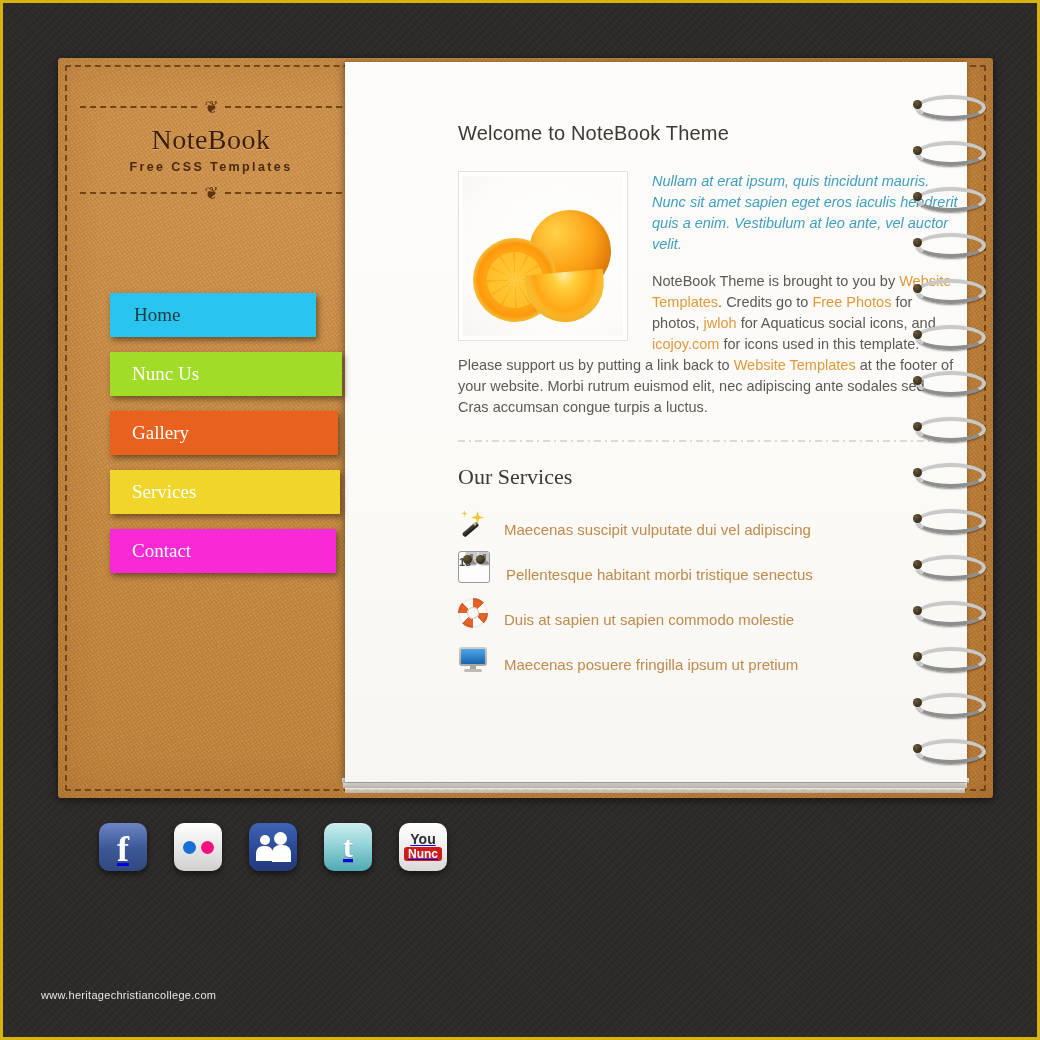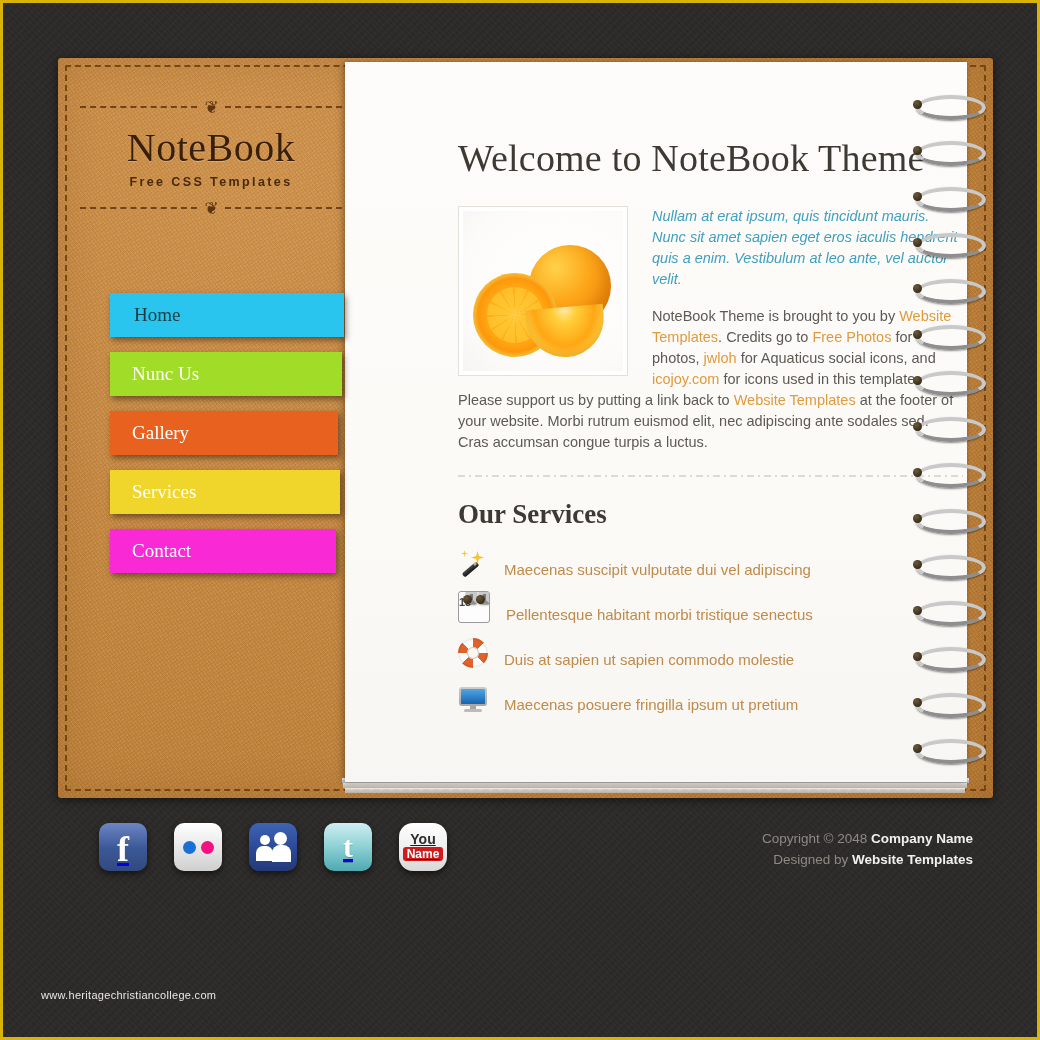--- a/index.html
+++ b/index.html
@@ -49,28 +49,28 @@
   }
   #paper{
     position:absolute;left:287px;top:4px;width:622px;height:720px;
     background:linear-gradient(180deg,#fdfcfa 0%,#fbfaf7 60%,#f7f6f2 100%);
     box-shadow:-3px 0 7px rgba(0,0,0,.22), 0 1px 4px rgba(0,0,0,.2);
   }
   #paper-content{
     position:absolute;left:113px;top:56px;width:505px;
   }
   h1.page-title{
-    margin:18px 0 26px 0;
-    font-family:Liberation Serif, serif;
-    font-size:38px;font-weight:400;color:#3d3a34;letter-spacing:.2px;
+    margin:4px 0 26px 0;
+    font-family:Liberation Sans, sans-serif;
+    font-size:20px;font-weight:400;color:#3d3a34;letter-spacing:.2px;
   }
   h2.section-title{
     margin:22px 0 10px 0;
     font-family:"Liberation Serif",serif;
-    font-size:27px;font-weight:700;color:#3d3a34;
+    font-size:22px;font-weight:400;color:#3d3a34;
   }
   
   .intro-row{display:block;}
   .thumb{
     float:left;width:170px;height:170px;margin:0 24px 10px 0;
     border:1px solid #e3e0da;background:#fff;
     box-sizing:border-box;padding:4px;
   }
   .thumb-img{
     width:100%;height:100%;
@@ -186,21 +186,21 @@
     height:22px;position:relative;display:flex;align-items:center;justify-content:center;
   }
   .orn .dash{
     flex:1;height:0;border-top:2px dashed #6d3f13;opacity:.95;
   }
   .orn .flourish{
     font-family:"DejaVu Sans",sans-serif;color:#5d3410;font-size:17px;
     padding:0 7px;line-height:1;letter-spacing:-1px;
   }
   .brand{
-    font-family:"Liberation Serif",serif;font-size:40px;color:#3a1f08;
+    font-family:"Liberation Serif",serif;font-size:28px;color:#3a1f08;
     margin:6px 0 4px 0;letter-spacing:.5px;text-shadow:0 1px 0 rgba(255,255,255,.25);
   }
   .tagline{
     font-family:"Liberation Sans",sans-serif;font-size:12.5px;color:#4a2a0c;
     letter-spacing:2.4px;font-weight:bold;margin-bottom:8px;
   }
   
   #menu{position:absolute;left:52px;top:235px;width:300px;}
   .menu-item{
     height:44px;display:flex;align-items:center;margin-bottom:15px;
@@ -238,21 +238,21 @@
   .si-fl i{display:block;width:13px;height:13px;border-radius:50%;}
   .si-fl i.b{background:#1a6fd4;}
   .si-fl i.p{background:#f3117f;}
   .si-ms{background:linear-gradient(180deg,#3f63b5 0%,#2c4a99 50%,#23397a 100%);}
   .si-ms .h1d{position:absolute;left:11px;top:12px;width:10px;height:10px;border-radius:50%;background:#fff;}
   .si-ms .h2d{position:absolute;left:25px;top:9px;width:13px;height:13px;border-radius:50%;background:#fff;}
   .si-ms .b1d{position:absolute;left:7px;top:23px;width:17px;height:15px;border-radius:7px 7px 0 0;background:#fff;}
   .si-ms .b2d{position:absolute;left:23px;top:22px;width:19px;height:17px;border-radius:8px 8px 0 0;background:#fff;}
   .si-tw{background:linear-gradient(180deg,#cfeef0 0%,#8fd2d6 48%,#4fa9b2 100%);}
   .si-tw span{color:#fff;font-size:30px;font-weight:bold;line-height:1;text-shadow:0 1px 1px rgba(0,0,0,.25);}
-  .si-yt{background:linear-gradient(180deg,#ffffff 0%,#ededed 55%,#d8d8d8 100%);flex-direction:column;gap:1px;border-radius:14px;}
+  .si-yt{background:linear-gradient(180deg,#ffffff 0%,#ededed 55%,#d8d8d8 100%);flex-direction:column;gap:1px;}
   .si-yt .you{color:#2f2f2f;font-size:14px;font-weight:bold;line-height:13px;font-family:"Liberation Sans",sans-serif;}
   .si-yt .tube{background:#cf1b1b;color:#fff;font-size:12px;font-weight:bold;padding:0 4px;border-radius:3px;line-height:14px;font-family:"Liberation Sans",sans-serif;}
   #copyright{
     position:absolute;right:64px;top:20px;text-align:right;
     font-size:13.5px;line-height:21px;color:#8d8a85;
   }
   #copyright b{color:#f2f0ec;font-weight:bold;}
   #watermark{
     position:absolute;left:38px;top:986px;
     color:#e8e6e2;font-size:11px;letter-spacing:.3px;
@@ -341,21 +341,21 @@
       <div class="brand">NoteBook</div>
       <div class="tagline">Free CSS Templates</div>
       <div class="orn">
         <span class="dash"></span>
         <span class="flourish">❦</span>
         <span class="dash"></span>
       </div>
     </div>
 
     <nav id="menu">
-      <div class="menu-item" style="background:#29c5ef;width:234px;color:#1a3b44;padding-left:24px;">
+      <div class="menu-item" style="background:#29c5ef;width:206px;color:#1a3b44;padding-left:24px;">
         <span class="mlabel">Home</span>
       </div>
       <div class="menu-item" style="background:#a0dc28;width:232px;color:#ffffff;">
         <span class="mlabel">Nunc Us</span>
       </div>
       <div class="menu-item" style="background:#e8611e;width:228px;color:#ffffff;">
         <span class="mlabel">Gallery</span>
       </div>
       <div class="menu-item" style="background:#f0d52a;width:230px;color:#ffffff;">
         <span class="mlabel">Services</span>
@@ -397,25 +397,21 @@
         <span class="h1d"></span>
           <span class="h2d"></span>
           <span class="b1d"></span>
           <span class="b2d"></span>
       </a>
       <a class="social-icon si-tw" href="#">
         <span>t</span>
       </a>
       <a class="social-icon si-yt" href="#">
         <span class="you">You</span>
-        <span class="tube">Name</span>
+        <span class="tube">Nunc</span>
       </a>
     </div>
 
-    <div id="copyright">
-      <div><span>Copyright © 2048 </span><b>Company Name</b></div>
-      <div><span>Designed by </span><b>Website Templates</b></div>
-    </div>
   </div>
 
   <div id="watermark">www.heritagechristiancollege.com</div>
 
 </div>
 
 </body></html>

